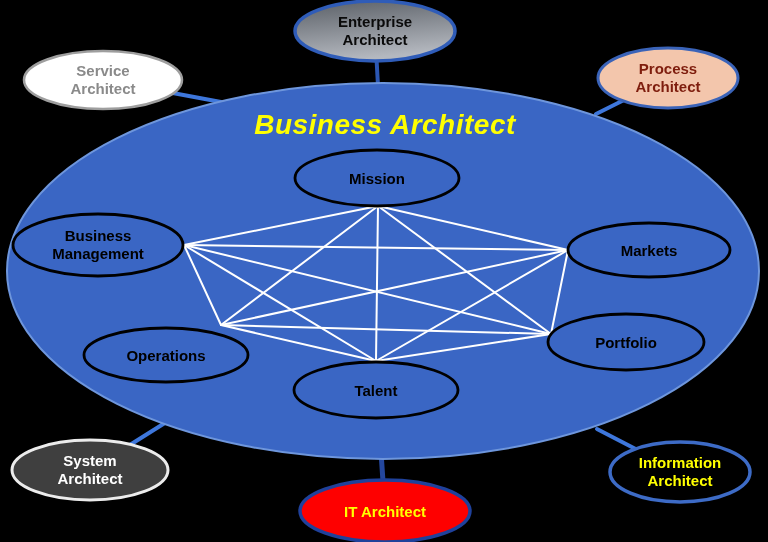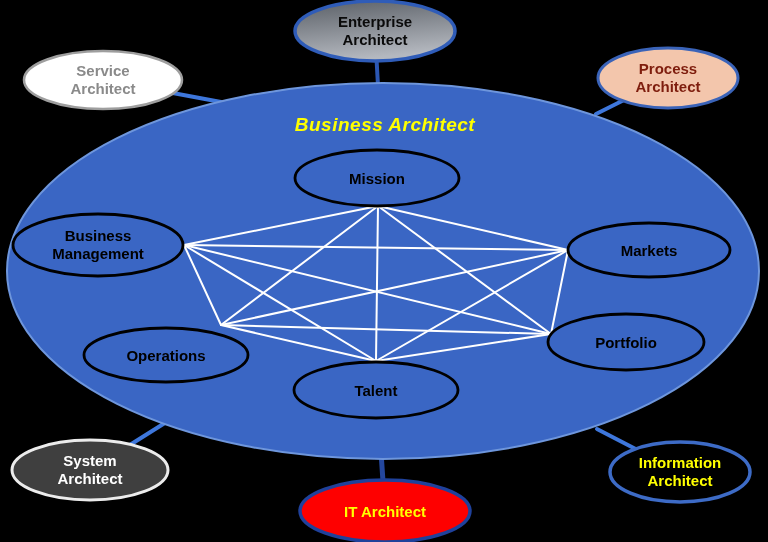--- a/index.html
+++ b/index.html
@@ -1,20 +1,20 @@
 <!DOCTYPE html>
 <html><head>
 <meta charset="utf-8">
 <style>
   html,body{margin:0;padding:0;background:#000;}
   .canvas{position:relative;width:768px;height:542px;background:#000;overflow:hidden;
           font-family:"Liberation Sans",sans-serif;}
   #diagram-svg{position:absolute;left:0;top:0;}
   .diagram-title{position:absolute;left:185px;top:111px;width:400px;text-align:center;
-                 font-size:19px;font-weight:bold;font-style:italic;line-height:28px;
+                 font-size:28px;font-weight:bold;font-style:italic;line-height:28px;
                  letter-spacing:0.5px;pointer-events:none;}
   svg text{font-family:"Liberation Sans",sans-serif;}
 </style>
 </head>
 <body>
 
 <div class="canvas" style="background: rgb(0, 0, 0);">
   <svg id="diagram-svg" width="768" height="542" viewBox="0 0 768 542">
       <defs>
         <linearGradient id="grad-enterprise-architect" x1="0" y1="0" x2="0.25" y2="1">

